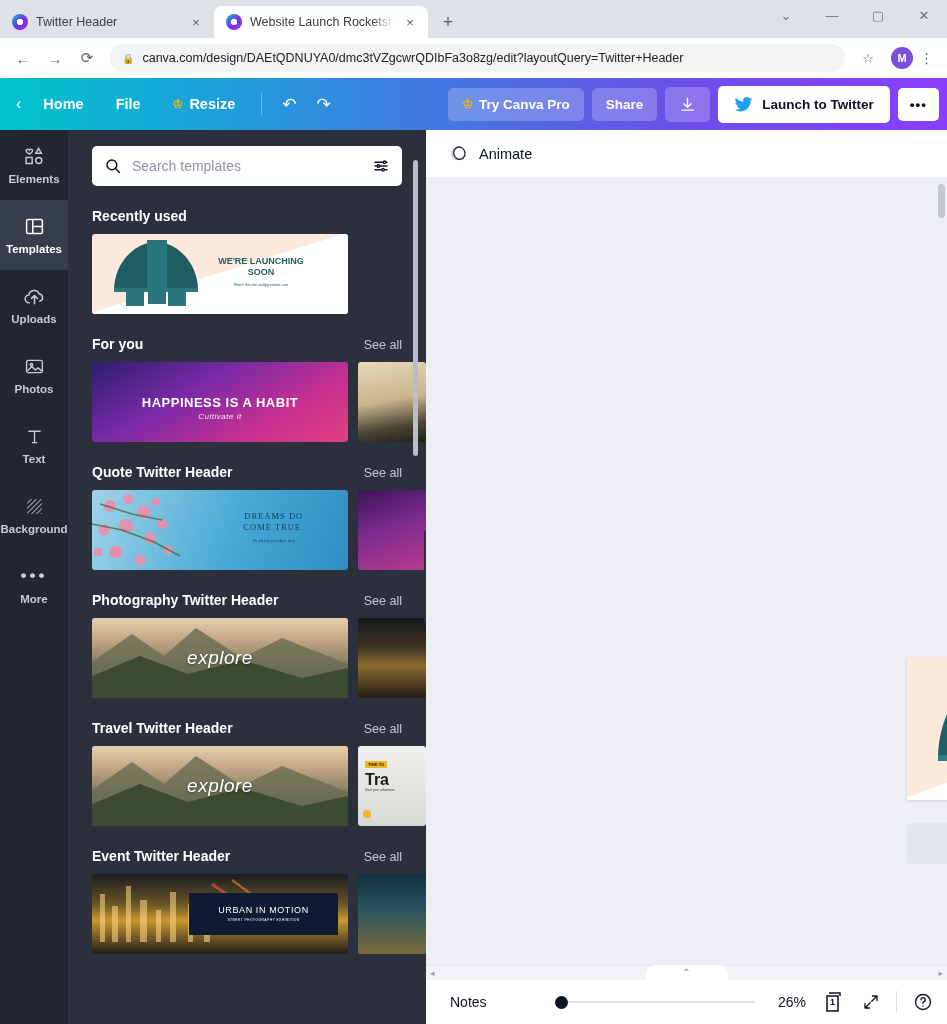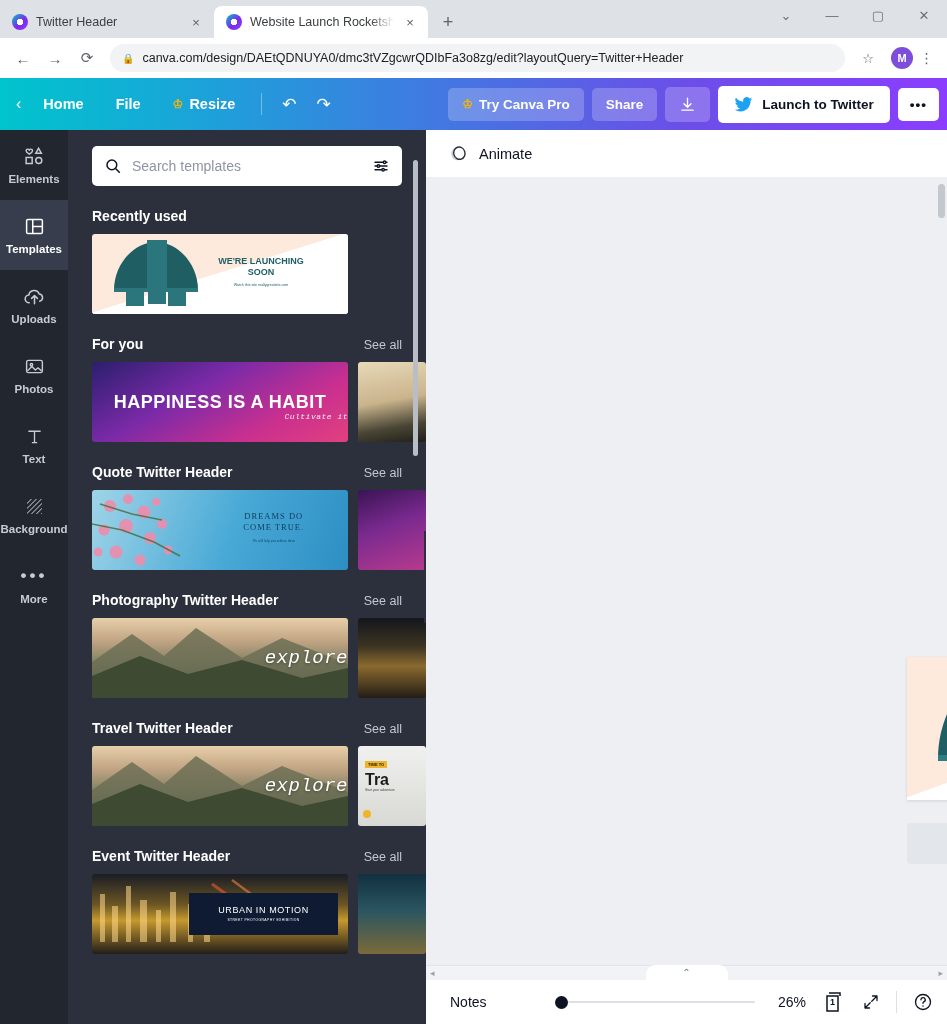--- a/index.html
+++ b/index.html
@@ -151,21 +151,21 @@
   .g-purple{ background:linear-gradient(160deg,#3a1455 0%,#7a2a8f 45%,#b83a8e 100%); }
   .g-mountain{ background:linear-gradient(180deg,#e7cfa9 0%,#c2a584 28%,#7d7f62 58%,#3b4430 82%,#222a1c 100%); }
   .g-city{ background:linear-gradient(180deg,#15171d 0%,#3c3322 35%,#8a6a2e 60%,#241d16 100%); }
   .g-travel{ background:linear-gradient(180deg,#f0f0ee 0%,#d8d8d4 100%); }
   .g-urban{ background:linear-gradient(180deg,#1a1d24 0%,#6b5524 38%,#c6992f 58%,#221d18 100%); }
   .g-fire{ background:linear-gradient(180deg,#123040 0%,#2a5560 45%,#7a6a3a 100%); }
   .thumb-label{
     position:absolute;left:0;right:0;top:50%;transform:translateY(-50%);
     text-align:center;color:#fff;font-weight:bold;letter-spacing:.5px;
   }
-  .script{ font-family:Liberation Mono, monospace;font-style:italic;font-weight:normal;text-align:right; }
+  .script{ font-family:Liberation Sans, sans-serif;font-style:italic;font-weight:normal; }
   .dark-plate{
     position:absolute;right:4%;top:24%;width:58%;height:52%;
     background:#0e1b33;display:flex;flex-direction:column;
     align-items:center;justify-content:center;color:#fff;
   }
   .blossom-txt{ position:absolute;right:5%;top:26%;width:48%;text-align:center;
     color:#0f3d5c;font-family:"Liberation Serif",serif;letter-spacing:1px;line-height:1.35; }
   .travel-card{ position:absolute;inset:0;padding:6px 7px; }
   .travel-tag{ background:#f0b429;color:#1b1b1b;font-size:4px;font-weight:bold;
     padding:1px 3px;display:inline-block; }
@@ -420,21 +420,21 @@
           </div>
         </div>
       </div>
 
       <div class="sec-head">
         <span class="sec-title">For you</span>
         <span class="see-all">See all</span>
       </div>
       <div class="thumb-row">
         <div class="thumb wide g-happiness">
-          <div class="thumb-label" style="font-size:18px;">HAPPINESS IS A HABIT</div>
+          <div class="thumb-label" style="font-size:13px;">HAPPINESS IS A HABIT</div>
           <div class="thumb-label script" style="top:67%;font-size:8px;opacity:.9;">Cultivate it</div>
         </div>
         <div class="thumb peek g-sunset"></div>
         <span class="chev-next">›</span>
       </div>
 
       <div class="sec-head">
         <span class="sec-title">Quote Twitter Header</span>
         <span class="see-all">See all</span>
       </div>

